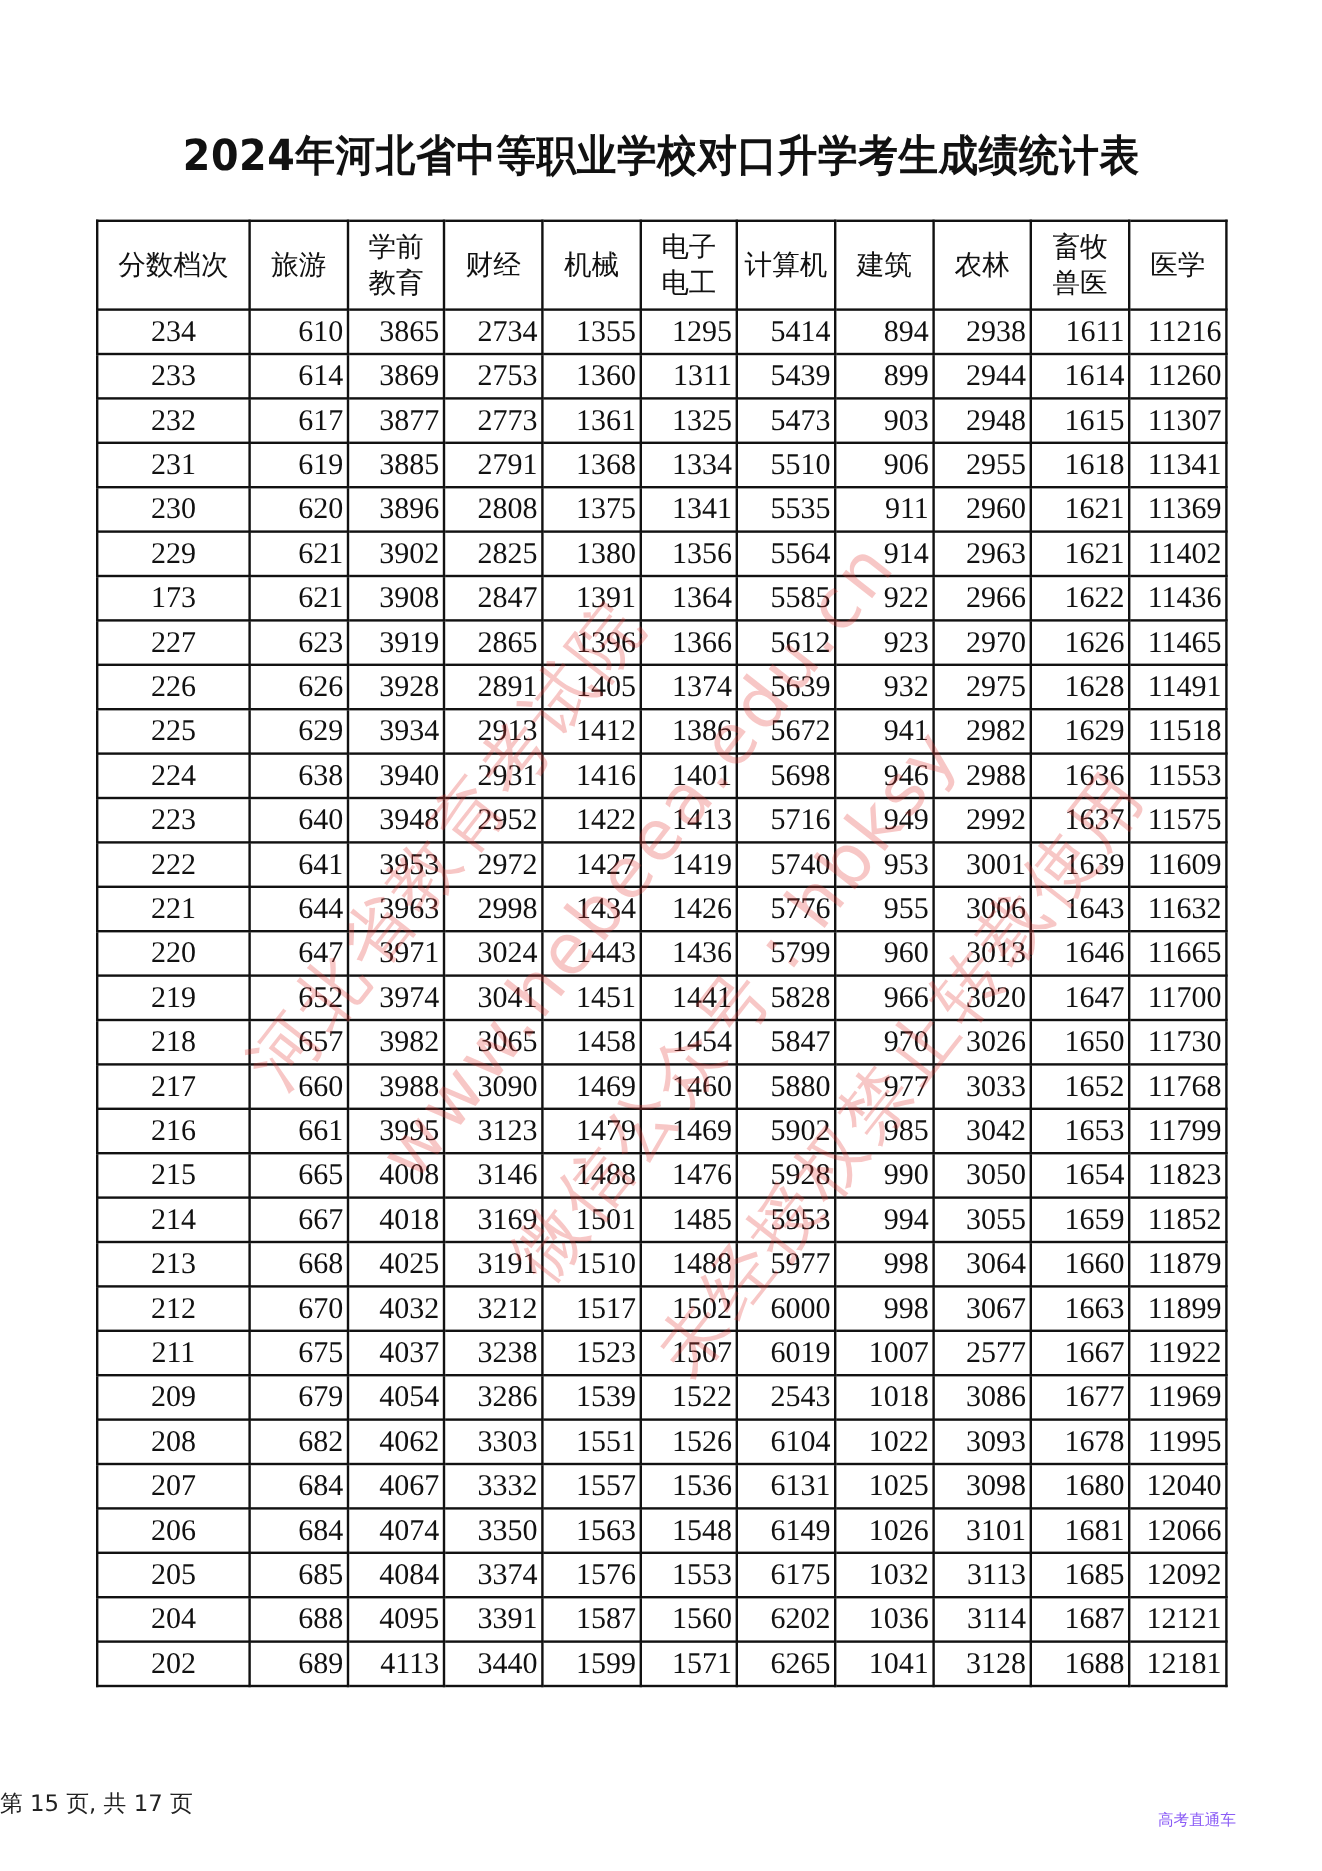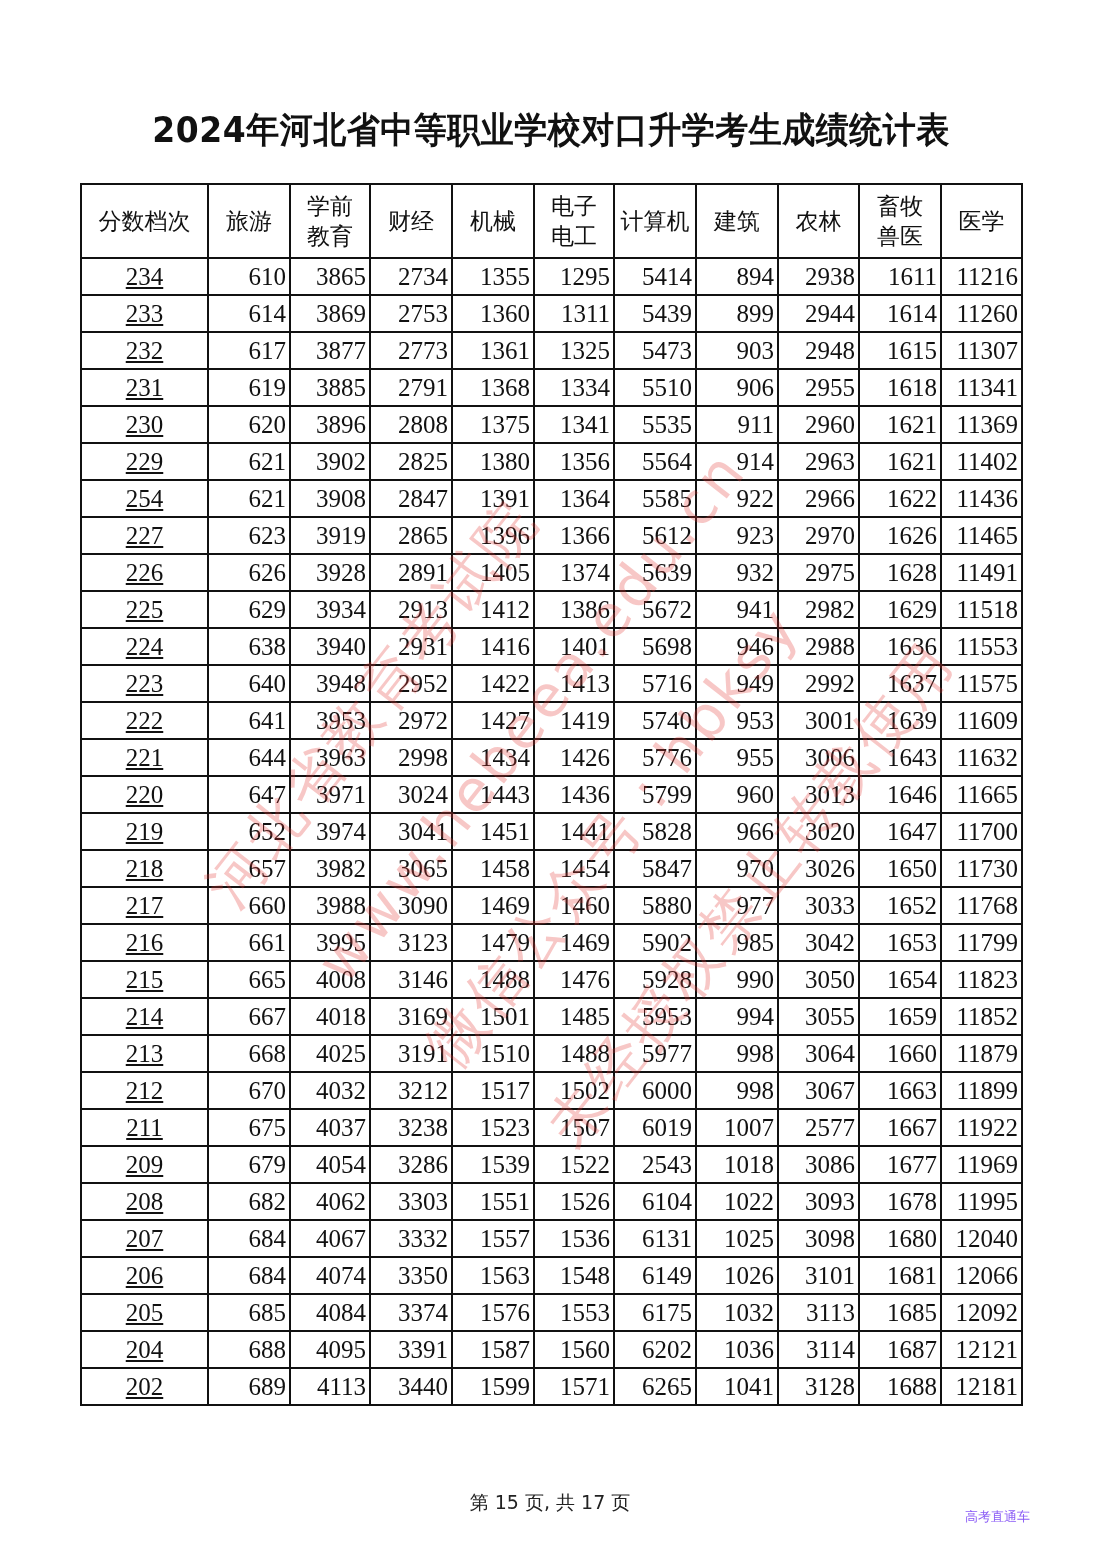--- a/index.html
+++ b/index.html
@@ -7,27 +7,27 @@
          font-family: "Liberation Serif", "DejaVu Serif", serif; color: #111; }
   .title { position: absolute; top: 108px; left: 0; width: 1102px; text-align: center;
            font-family: "DejaVu Sans", sans-serif; font-size: 33px; font-weight: bold;
            letter-spacing: 0.5px; color: #111; transform: scaleY(1.08); }
   table.grid { position: absolute; left: 80px; top: 183px; border-collapse: collapse;
                table-layout: fixed; width: 941px; }
   table.grid th, table.grid td { border: 2px solid #111; padding: 0; }
   table.grid th { height: 72px; font-family: "DejaVu Sans", sans-serif; font-weight: normal;
                   font-size: 23px; line-height: 30px; text-align: center; }
   table.grid td { height: 35px; font-size: 25px; line-height: 35px; text-align: right; padding-right: 3px; }
-  table.grid td.score { text-align: center; padding-right: 0; text-decoration: underline; }
+  table.grid td.score { text-align: center; padding-right: 0; }
   .watermark { position: absolute; left: 180px; top: 300px; width: 820px; height: 900px;
                pointer-events: none; opacity: 0.28; }
   .wm-line { position: absolute; white-space: nowrap; color: #e53935;
              font-family: "DejaVu Sans", sans-serif; font-size: 58px;
              transform-origin: left center; transform: rotate(-52deg); letter-spacing: 4px; }
-  .footer-page { position: absolute; top: 1490px; left: 0; width: 1100px; text-align: center;
+  .footer-page { position: absolute; top: 1490px; left: 0; width: 1100px; 
                  font-family: "DejaVu Sans", sans-serif; font-size: 19px; color: #222; }
   .footer-brand { position: absolute; top: 1508px; left: 965px;
                   font-family: "DejaVu Sans", sans-serif; font-size: 13px; color: #8b5cf6; }
 </style>
 </head>
 <body>
 
 <div class="title">2024年河北省中等职业学校对口升学考生成绩统计表</div>
 
 <table class="grid">
@@ -132,21 +132,21 @@
         <td>2825</td>
         <td>1380</td>
         <td>1356</td>
         <td>5564</td>
         <td>914</td>
         <td>2963</td>
         <td>1621</td>
         <td>11402</td>
       </tr>
       <tr>
-        <td class="score">254</td>
+        <td class="score">173</td>
         <td>621</td>
         <td>3908</td>
         <td>2847</td>
         <td>1391</td>
         <td>1364</td>
         <td>5585</td>
         <td>922</td>
         <td>2966</td>
         <td>1622</td>
         <td>11436</td>

